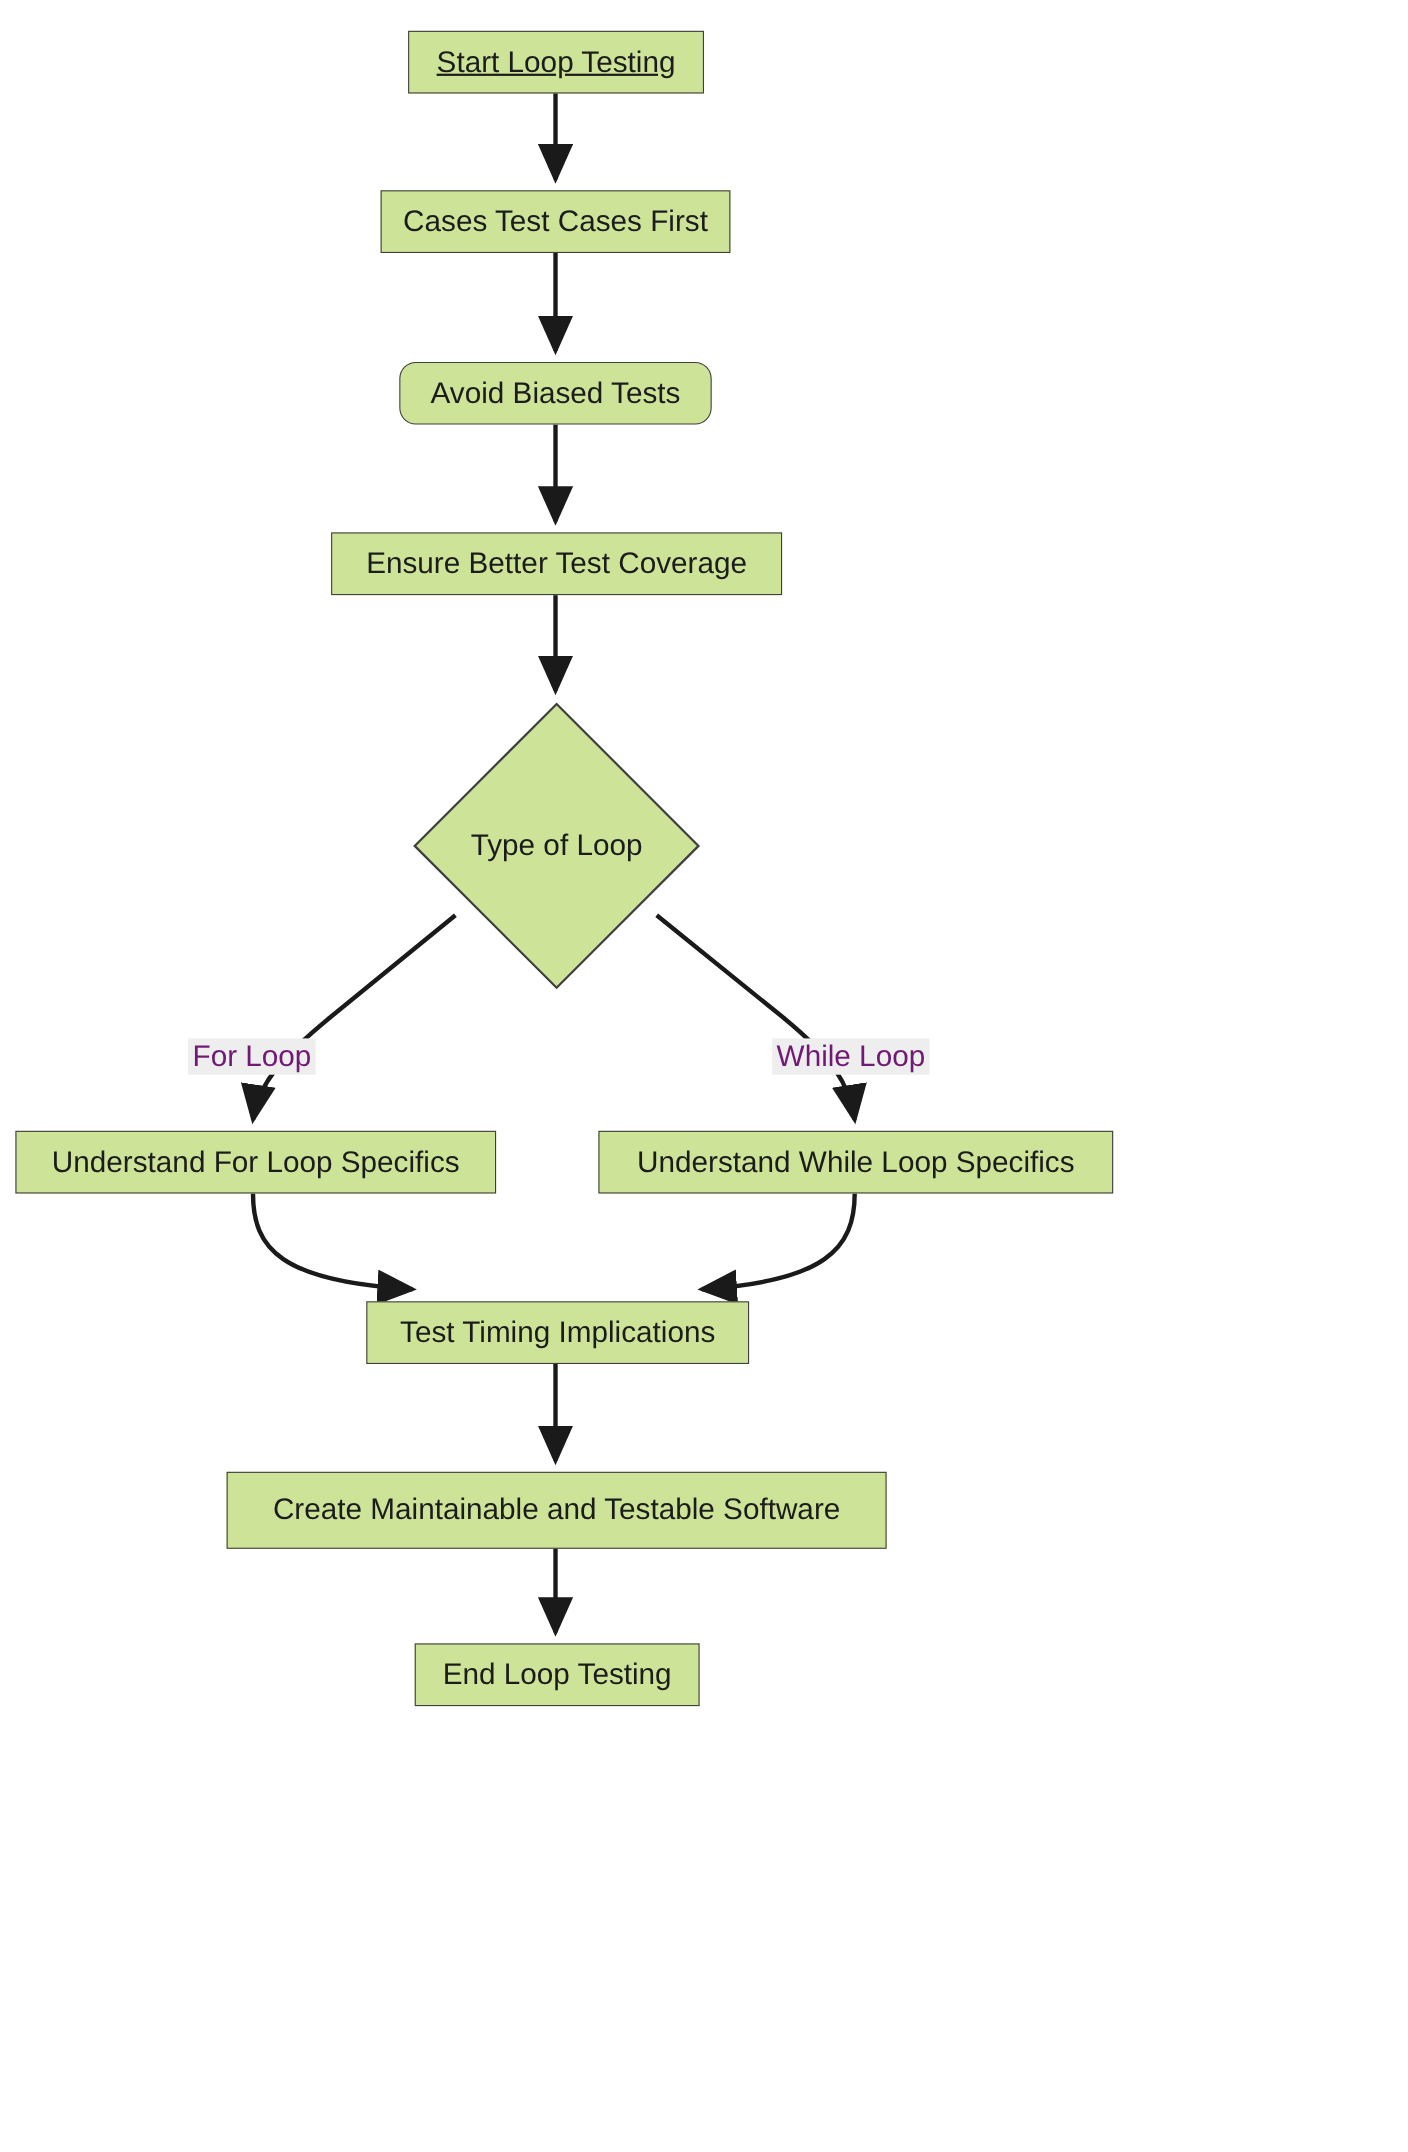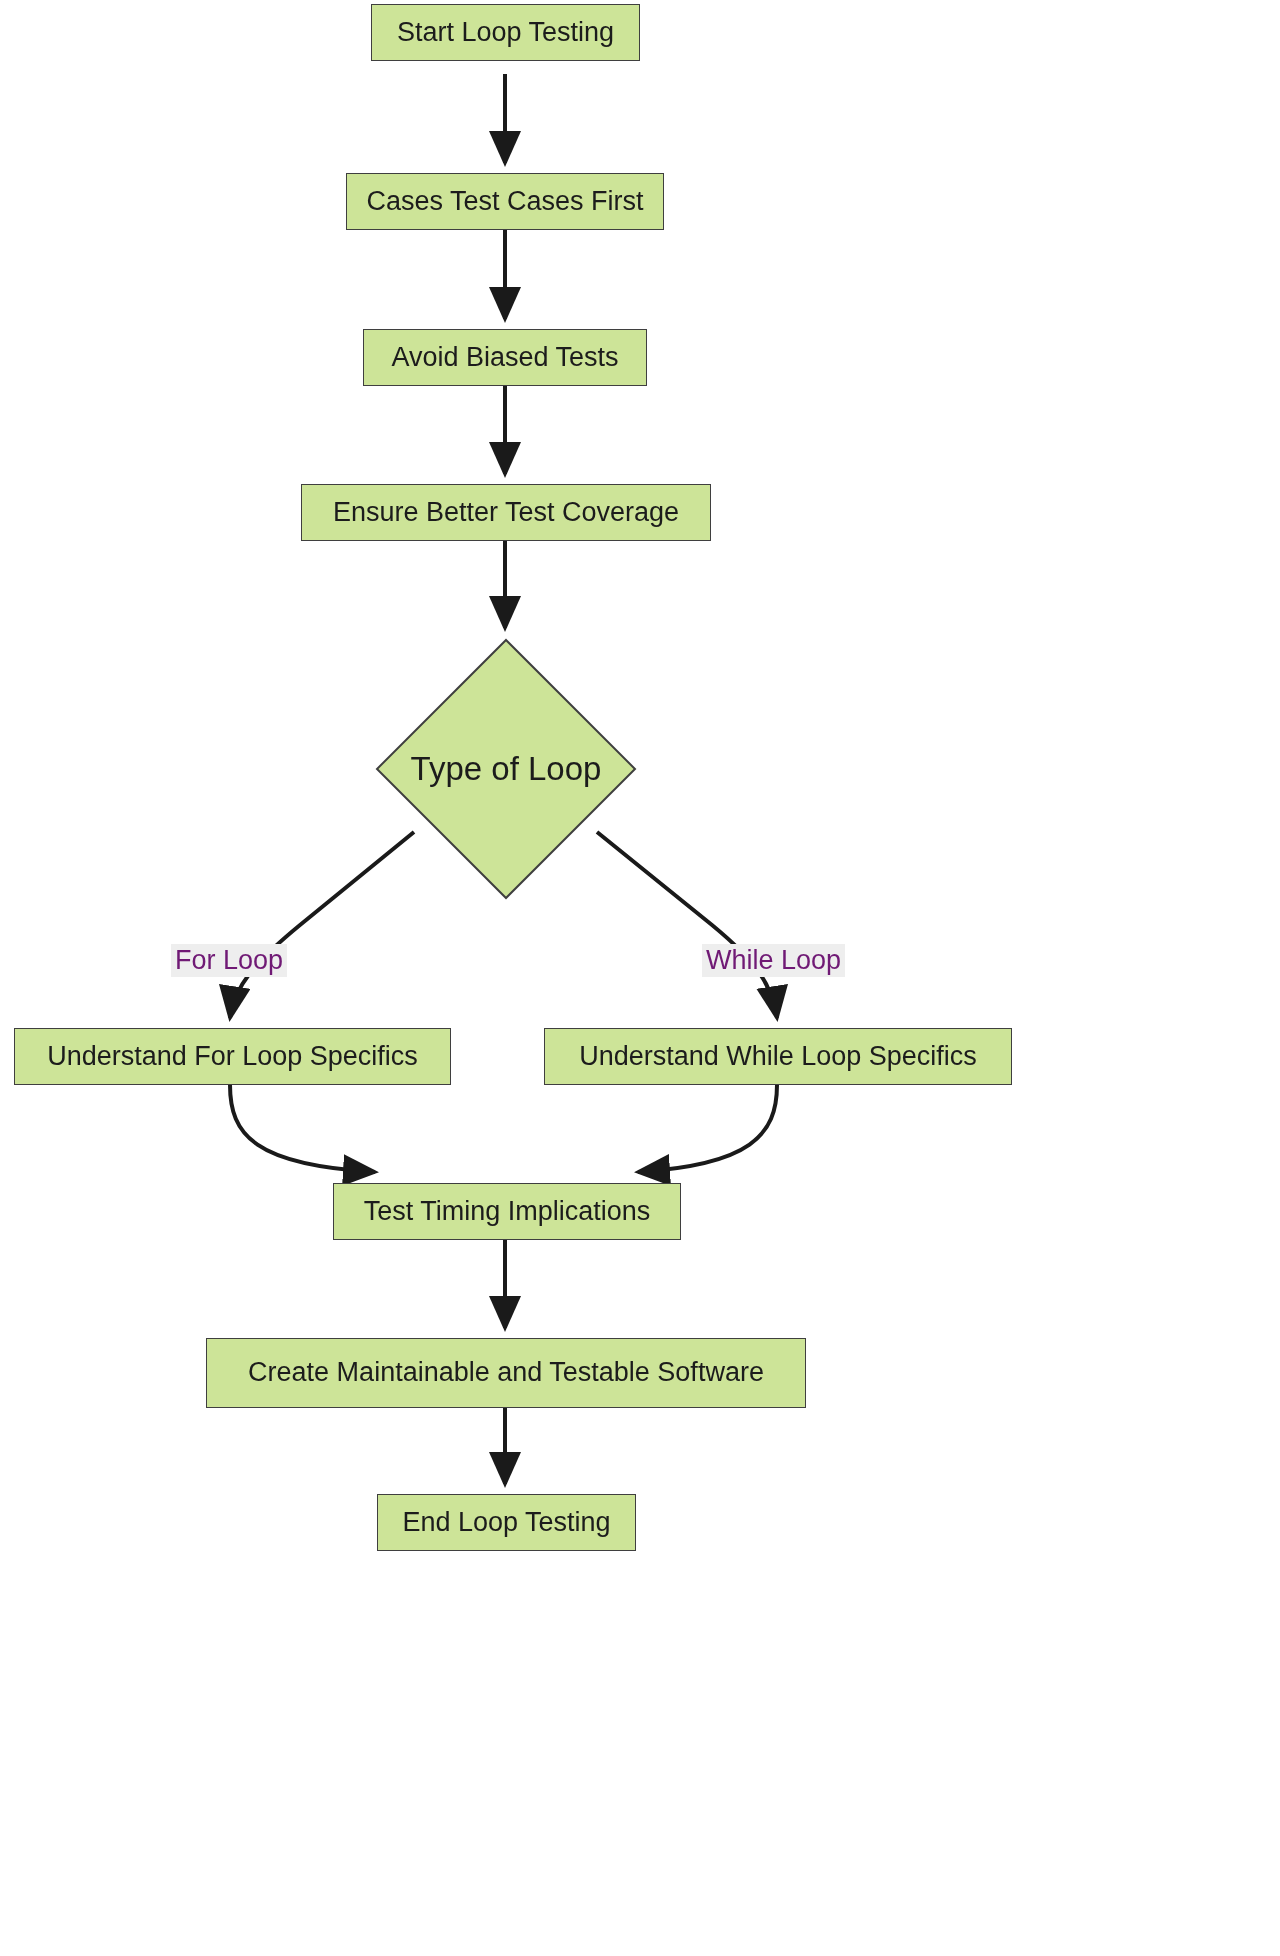--- a/index.html
+++ b/index.html
@@ -49,21 +49,21 @@
   .diamond-shape {
     position: absolute;
     left: 0;
     top: 0;
     width: 100%;
     height: 100%;
   }
   .diamond-label {
     position: relative;
     z-index: 2;
-    font-size: 33px;
+    font-size: 27px;
     color: #1c1c1c;
     text-align: center;
   }
   .edge-label {
     position: absolute;
     background: #eeeeee;
     color: #701a75;
     font-size: 27px;
     padding: 1px 4px;
     white-space: nowrap;
@@ -89,29 +89,29 @@
       <path d="M505,541 L505,628"></path>
       <path d="M414,832 L300,925 C255,962 235,985 230,1018"></path>
       <path d="M597,832 L712,925 C757,962 772,985 777,1018"></path>
       <path d="M230,1085 C230,1135 255,1165 375,1172"></path>
       <path d="M777,1085 C777,1135 750,1165 638,1172"></path>
       <path d="M505,1240 L505,1328"></path>
       <path d="M505,1395 L505,1484"></path>
     </g>
   </svg>
 
-  <div class="node" style="left:371px; top:4px; width:269px; height:57px;">
+  <div class="node" style="left:371px; top:28px; width:269px; height:57px;text-decoration:underline;">
     <span>Start Loop Testing</span>
   </div>
 
   <div class="node" style="left:346px; top:173px; width:318px; height:57px;">
     <span>Cases Test Cases First</span>
   </div>
 
-  <div class="node" style="left:363px; top:329px; width:284px; height:57px;">
+  <div class="node" style="left:363px; top:329px; width:284px; height:57px;border-radius:15px;">
     <span>Avoid Biased Tests</span>
   </div>
 
   <div class="node" style="left:301px; top:484px; width:410px; height:57px;">
     <span>Ensure Better Test Coverage</span>
   </div>
 
   <div class="node decision" style="left:375px; top:638px; width:262px; height:262px;">
     <svg class="diamond-shape" viewBox="0 0 262 262" preserveAspectRatio="none">
       <polygon points="131,2 260,131 131,260 2,131" fill="#cde498" stroke="#3f3f3f" stroke-width="2"></polygon>

